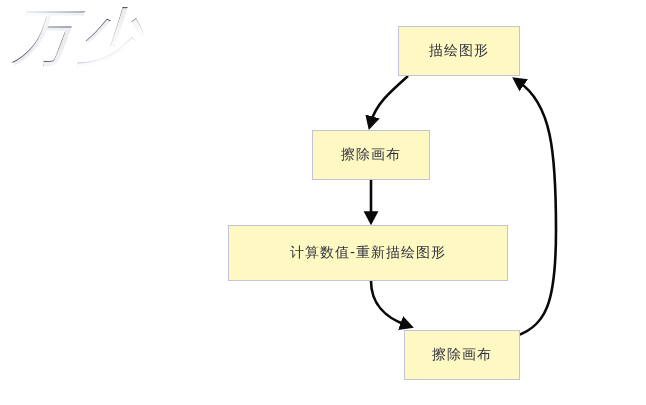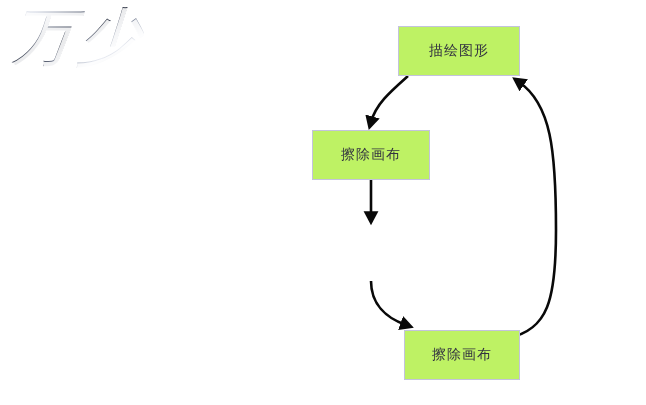--- a/index.html
+++ b/index.html
@@ -62,21 +62,21 @@
   .flow-arrow {
     fill: none;
     stroke: #090909;
     stroke-width: 2.6;
     stroke-linecap: butt;
   }
   
   .node {
     position: absolute;
     box-sizing: border-box;
-    background: #bef264;
+    background: #fef9c3;
     border: 1px solid #c3c3dc;
     display: flex;
     align-items: center;
     justify-content: center;
   }
   .node-label {
     font-family: "DejaVu Sans", "Liberation Sans", sans-serif;
     font-size: 14px;
     color: #333340;
     letter-spacing: 1px;
@@ -114,18 +114,21 @@
   </svg>
 
   <div class="node" id="node-draw-shape">
     <span class="node-label">描绘图形</span>
   </div>
 
   <div class="node" id="node-clear-1">
     <span class="node-label">擦除画布</span>
   </div>
 
+  <div class="node" id="node-compute">
+    <span class="node-label">计算数值-重新描绘图形</span>
+  </div>
 
   <div class="node" id="node-clear-2">
     <span class="node-label">擦除画布</span>
   </div>
 
 </div>
 
 </body></html>

